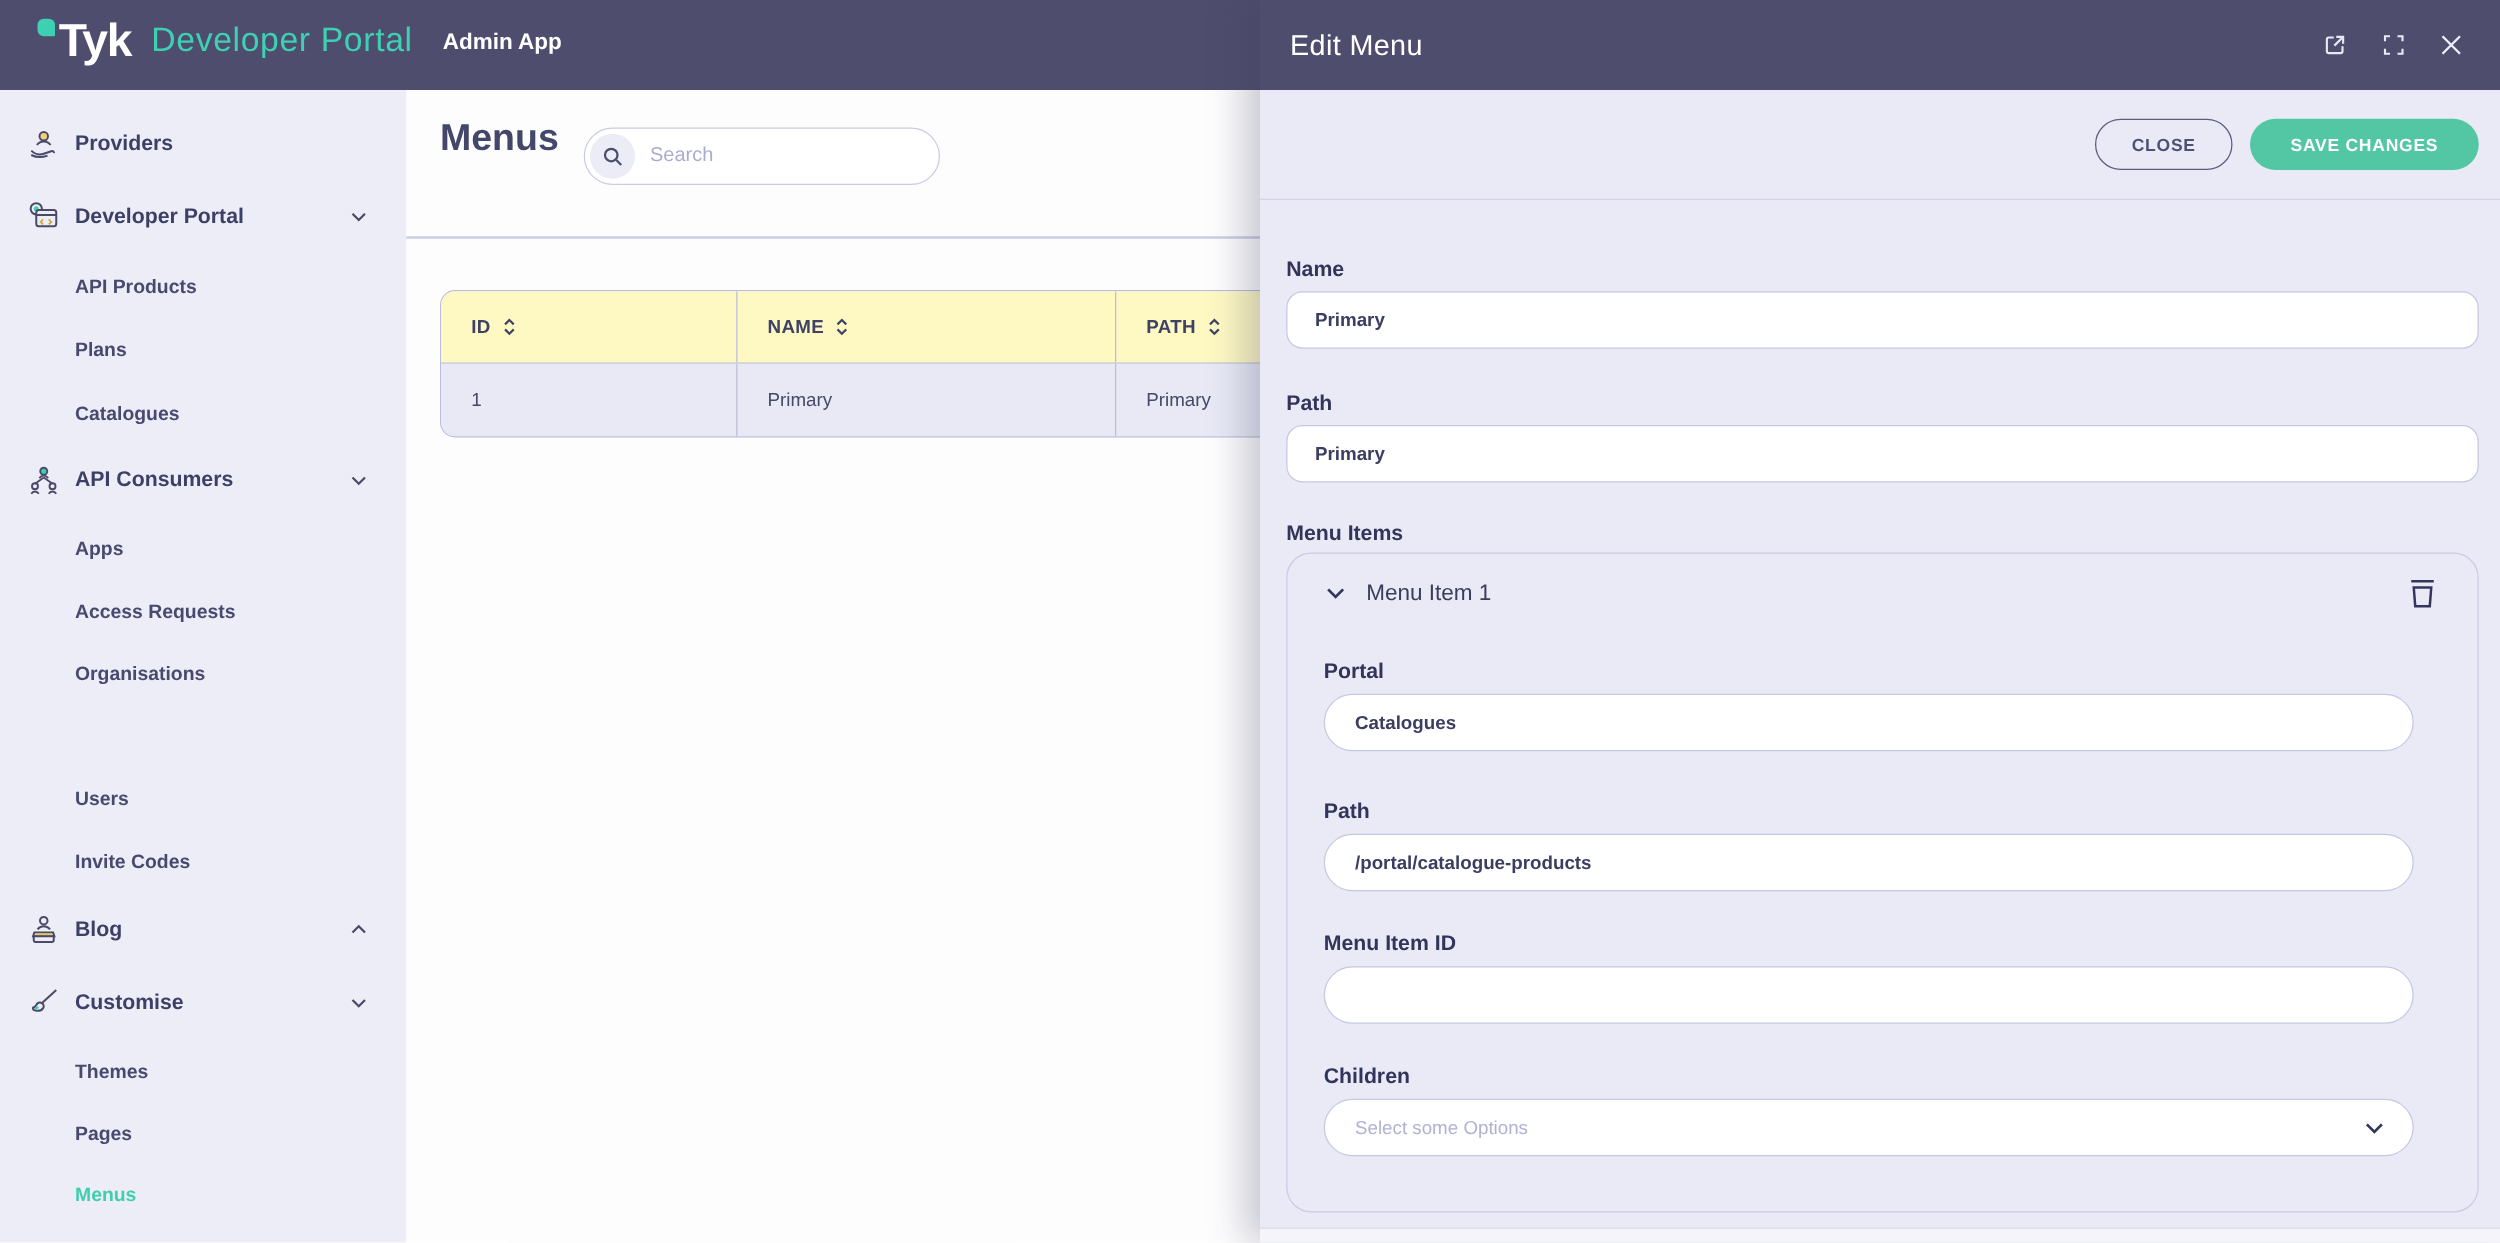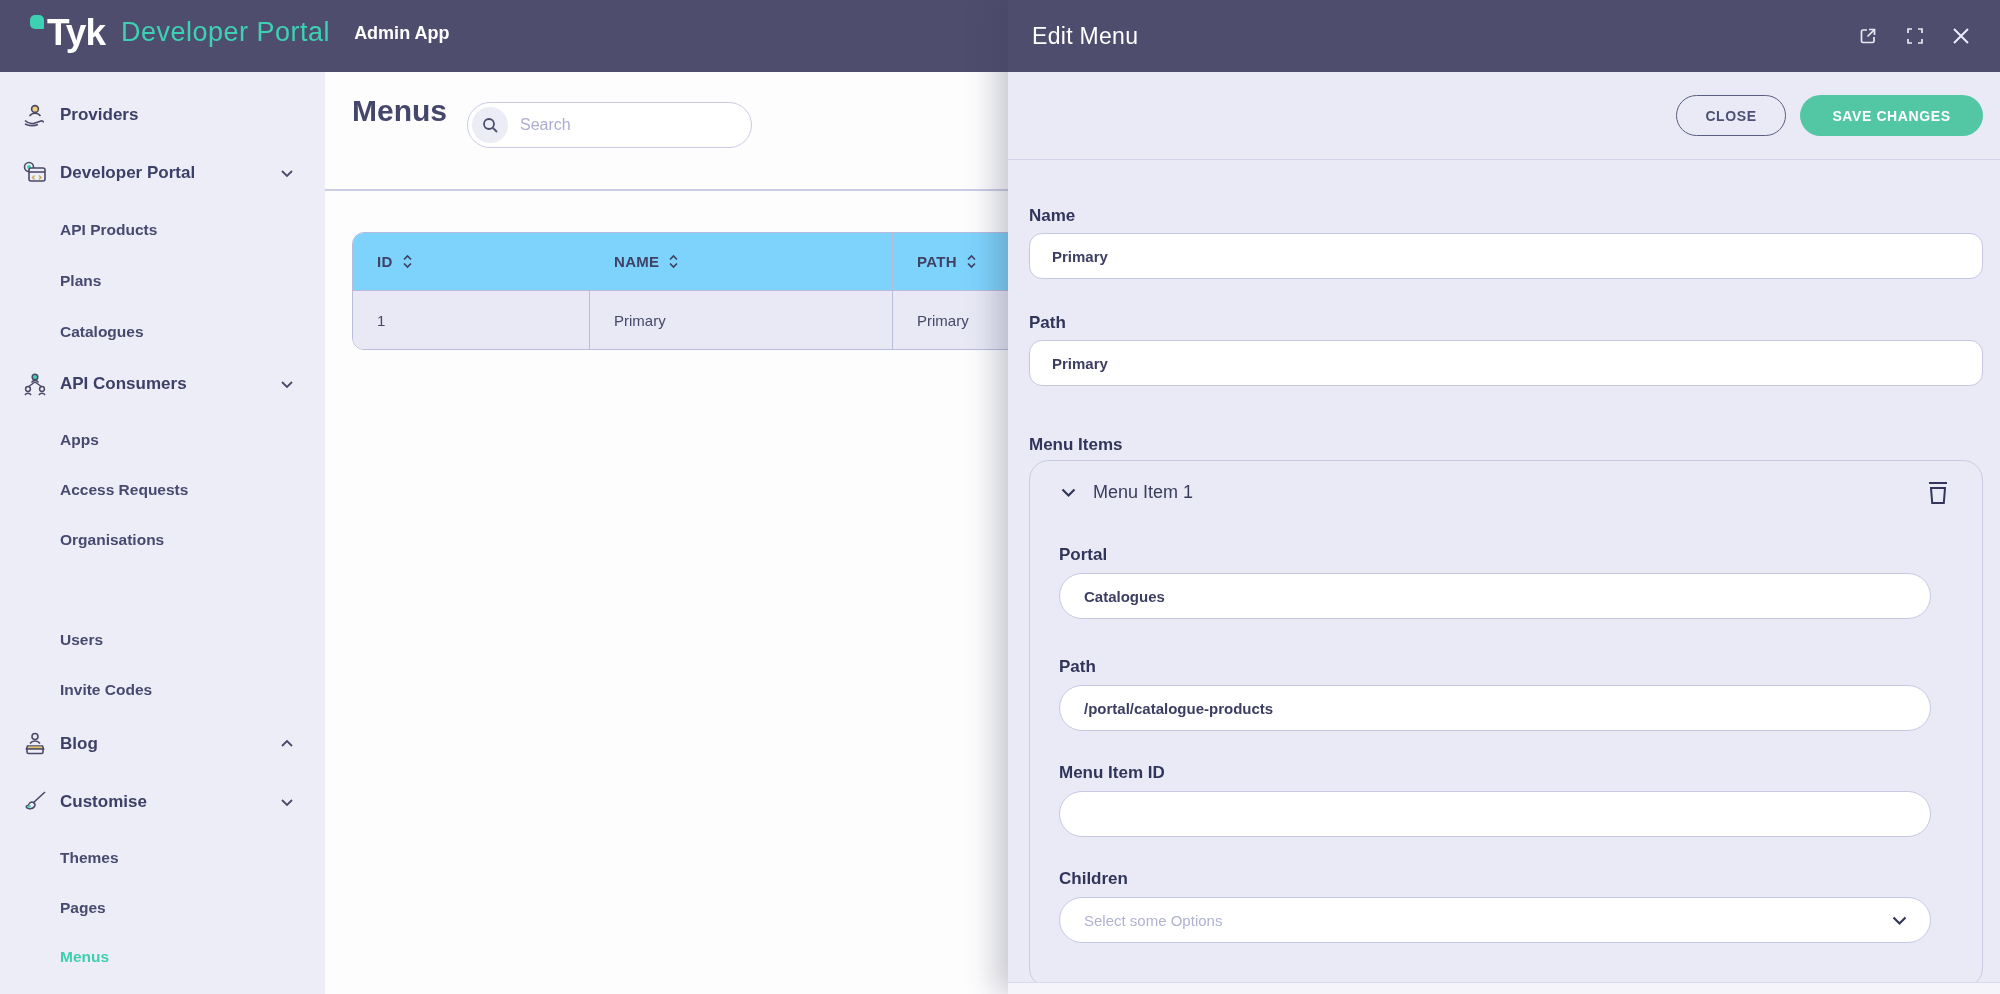--- a/index.html
+++ b/index.html
@@ -31,21 +31,21 @@
   .search-circle { width:36px; height:36px; border-radius:50%; background:#ececf7; margin-left:4px;
                    display:flex; align-items:center; justify-content:center; }
   .search-pill input { border:none; outline:none; background:transparent; font-size:16px; color:#4a4d70;
                        margin-left:12px; width:210px; font-family:inherit; }
   .search-pill input::placeholder { color:#abadd0; }
   .main-divider { position:absolute; left:0; top:117px; width:1675px; height:1.5px; background:#cbcde4; }
 
   .menus-table { position:absolute; left:27px; top:160px; width:722px; border:1.5px solid #b9bcda;
                  border-radius:12px; overflow:hidden; background:#fff; }
   .t-row { display:grid; grid-template-columns:236px 303px 1fr; height:58px; }
-  .t-row.head { background:#7dd3fc; border-bottom:1.5px solid #b9bcda; }
+  .t-row.head { background:#fef9c3; border-bottom:1.5px solid #b9bcda; }
   .t-row.data { background:#e8e9f5; }
   .t-cell { display:flex; align-items:center; padding-left:24px; font-size:15px; color:#454868; }
   .t-row.head .t-cell { font-weight:bold; color:#3f4265; letter-spacing:.3px; gap:9px; }
   .t-cell + .t-cell { border-left:1.5px solid #b9bcda; }
 
   
   #drawer { position:absolute; left:1008px; top:0; width:992px; height:994px; background:#e9eaf6;
             box-shadow:-12px 0 28px rgba(60,60,95,.28); z-index:10; }
   .drawer-header { position:absolute; left:0; top:0; width:100%; height:72px; background:#4f4d6d;
                    display:flex; align-items:center; }
@@ -59,21 +59,21 @@
   .btn { height:41px; border-radius:21px; font-size:14px; font-weight:bold; letter-spacing:.6px;
          display:flex; align-items:center; justify-content:center; cursor:pointer; font-family:inherit; }
   .btn-close { width:110px; border:1.5px solid #5b5d80; color:#4e5175; background:transparent; }
   .btn-save  { width:183px; border:none; color:#fff; background:#53c7a4; }
 
   .drawer-body { position:absolute; left:0; top:172px; width:100%; height:810px; padding:0 17px 0 21px; }
   .f-label { font-size:17px; font-weight:600; color:#31355a; height:22px; }
   .f-input { width:100%; height:46px; background:#fff; border:1.5px solid #c6c8e2; border-radius:13px;
              font-size:15px; font-weight:600; color:#3b3e60; padding:0 22px; outline:none; font-family:inherit; }
   .f-input::placeholder { color:#b0b2d2; font-weight:400; }
-  .mt34{margin-top:34px}.mt45{margin-top:49px}.mt5{margin-top:5px}.mt3{margin-top:3px}
+  .mt34{margin-top:34px}.mt45{margin-top:31px}.mt5{margin-top:5px}.mt3{margin-top:3px}
 
   .mi-card { width:954px; height:528px; border:1.5px solid #c9cbe4; border-radius:20px;
              padding:16px 51px 0 29px; position:relative; }
   .mi-head { display:flex; align-items:center; height:30px; cursor:pointer; }
   .mi-head .mi-title { font-size:18px; font-weight:500; color:#3a3d5c; margin-left:15px; }
   .mi-trash { position:absolute; right:32px; top:18px; cursor:pointer; }
   .mi-label { font-size:17px; font-weight:600; color:#31355a; height:22px; margin-top:38px; }
   .mi-label.tight { margin-top:32px; }
   .mi-input { width:100%; height:46px; background:#fff; border:1.5px solid #c6c8e2; border-radius:23px;
               font-size:15px; font-weight:600; color:#3b3e60; padding:0 24px; outline:none; margin-top:6px; font-family:inherit; }

